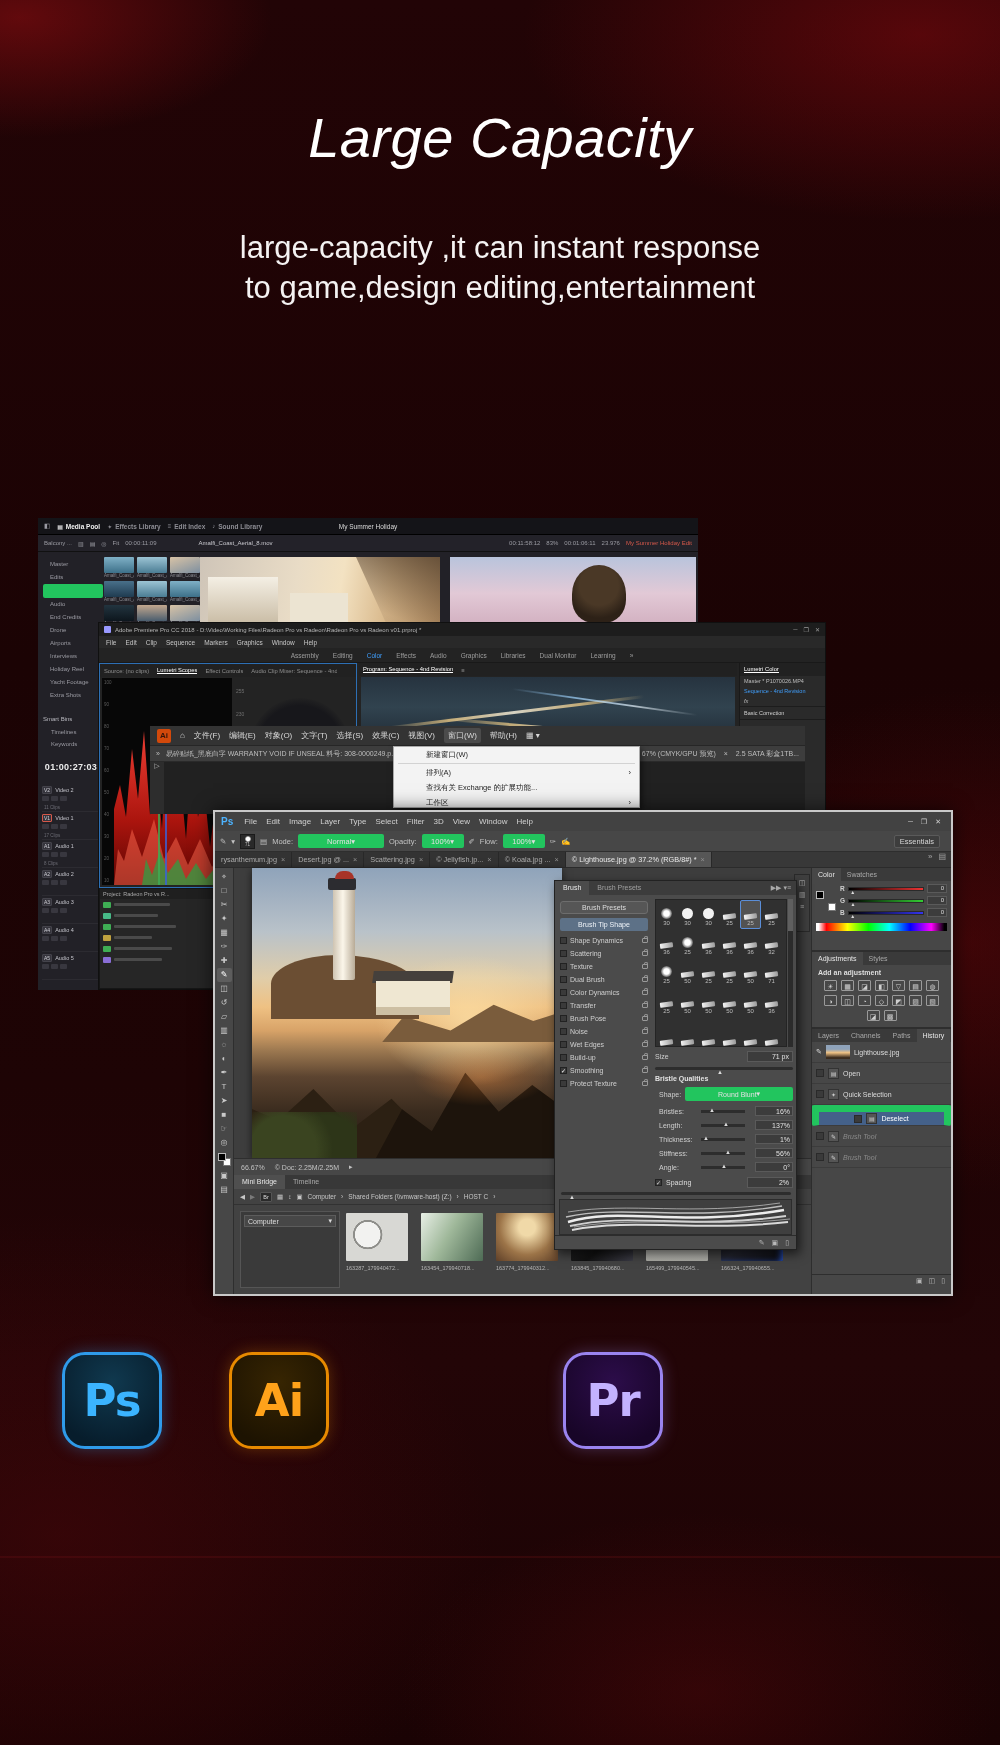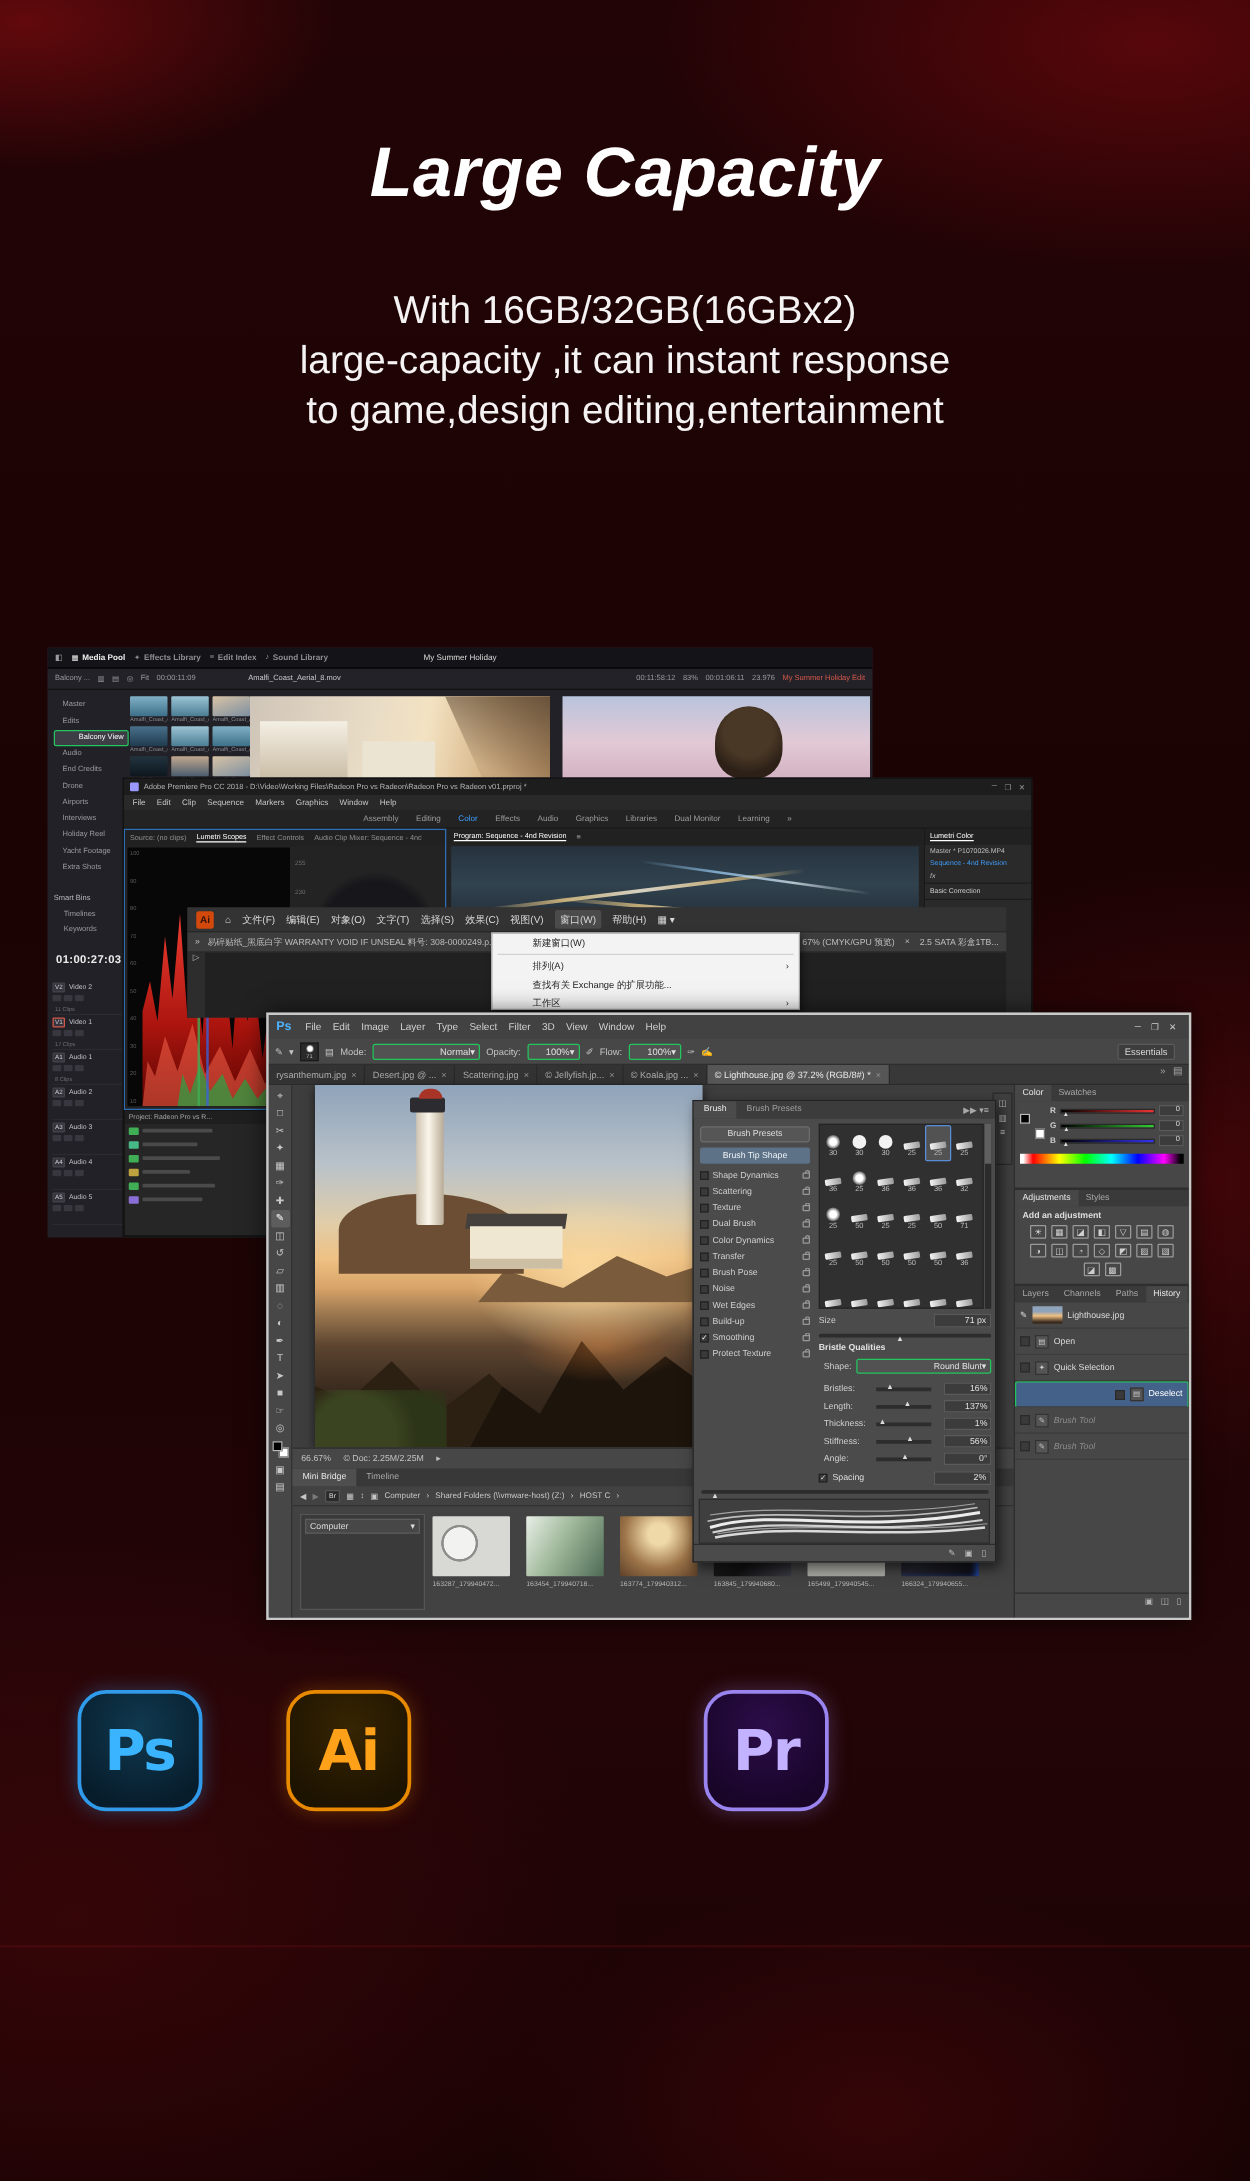--- a/index.html
+++ b/index.html
@@ -10,21 +10,21 @@
 .bg{position:absolute;inset:0;background:
  radial-gradient(420px 200px at 2% 1%, rgba(150,14,18,.55), transparent 60%),
  radial-gradient(640px 300px at 92% 2%, rgba(140,10,15,.5), transparent 62%),
  radial-gradient(520px 420px at 97% 54%, rgba(120,10,14,.38), transparent 60%),
  radial-gradient(700px 520px at 6% 88%, rgba(95,8,12,.35), transparent 62%),
  radial-gradient(500px 300px at 70% 97%, rgba(110,10,14,.3), transparent 60%),
  linear-gradient(180deg,#220406 0%,#1b0304 38%,#1e0405 62%,#230507 78%,#1a0304 100%)}
 .bg:after{content:"";position:absolute;left:0;right:0;top:1556px;height:2px;background:rgba(120,20,22,.25)}
 
 .hero{position:absolute;left:0;top:105px;width:100%;text-align:center;color:#fff}
-.hero h1{font-size:56px;font-weight:bold;font-style:italic;letter-spacing:.5px}
+.hero h1{font-size:56px;font-weight:normal;font-style:italic;letter-spacing:.5px}
 .hero-sub{position:absolute;left:0;top:228px;width:100%;text-align:center;color:#f4f2f2;font-size:31px;line-height:40px}
 
 .win{position:absolute;overflow:hidden}
 
 .rv{left:38px;top:518px;width:660px;height:472px;background:#222127;z-index:1;font-size:6.5px;color:#9a9aa2}
 .rv-top{height:17px;background:#141418;display:flex;align-items:center;gap:7px;padding:0 6px;border-bottom:1px solid #000}
 .rv-tab{display:flex;align-items:center;gap:3px;color:#8d8d94}
 .rv-tab i{font-size:6px}
 .rv-tab.on{color:#efefef}
 .rv-title{position:absolute;left:0;right:0;text-align:center;color:#d8d8d8;font-size:6.5px;pointer-events:none}
@@ -105,21 +105,21 @@
 .ai-sep{height:1px;background:#d2d2d2;margin:1px 4px}
 
 .ps{left:213px;top:810px;width:740px;height:486px;background:#474747;z-index:4;border:2px solid #c9c9c9;box-shadow:0 0 18px rgba(0,0,0,.65);font-size:8px;color:#d0d0d0}
 .ps-menubar{height:19px;background:#424242;display:flex;align-items:center;gap:9px;padding:0 6px}
 .ps-logo{color:#4db3ff;font-weight:bold;font-size:10px;margin-right:2px}
 .wctl{margin-left:auto;display:flex;gap:8px;color:#cfcfcf;font-size:7px;padding-right:4px}
 .ps-options{height:21px;background:#474747;border-bottom:1px solid #2e2e2e;display:flex;align-items:center;gap:5px;padding:0 5px;font-size:7.5px;color:#c4c4c4}
 .bchip{width:15px;height:15px;background:#2a2a2a;border:1px solid #1a1a1a;display:flex;flex-direction:column;align-items:center;justify-content:center}
 .bchip em{width:6px;height:6px;border-radius:50%;background:radial-gradient(circle,#fff 0 40%,rgba(255,255,255,.15) 80%)}
 .bchip span{font-size:4.5px;color:#bbb;font-style:normal}
-.sel{height:13px;background:#525252;border:1px solid #22c55e;border-radius:2px;display:flex;align-items:center;justify-content:flex-end;padding:0 3px;color:#e0e0e0}
+.sel{height:13px;background:#525252;border:7px solid #22c55e;border-radius:2px;display:flex;align-items:center;justify-content:center;padding:0 3px;color:#e0e0e0}
 .wsbtn{margin-left:auto;height:13px;background:#3d3d3d;border:1px solid #5a5a5a;border-radius:2px;display:flex;align-items:center;gap:3px;padding:0 5px;margin-right:6px;color:#d6d6d6}
 .ps-tabs{height:16px;background:#383838;display:flex;align-items:flex-start;border-bottom:1px solid #2b2b2b}
 .ptab2{height:15px;display:flex;align-items:center;gap:4px;padding:0 6px;background:#333;color:#ababab;border-right:1px solid #282828;font-size:7.3px;white-space:nowrap}
 .ptab2.on{background:#565656;color:#e9e9e9}
 .ptab2 .x{color:#8f8f8f}
 .tabx{margin-left:auto;display:flex;gap:6px;padding:0 5px;color:#a5a5a5}
 .ps-body{position:absolute;left:0;top:56px;right:0;bottom:0;background:#383838}
 .ps-tools{position:absolute;left:0;top:0;bottom:0;width:19px;background:#474747;border-right:1px solid #2e2e2e;display:flex;flex-direction:column;align-items:center;padding-top:2px}
 .ps-tools i{width:15px;height:14px;line-height:14px;text-align:center;font-size:8px;color:#c9c9c9}
 .ps-tools i.on{background:#5d5d5d;border-radius:2px;color:#fff}
@@ -229,21 +229,20 @@
 </style>
 </head>
 <body>
 
 <div class="bg"></div>
 
 <section class="hero">
   <h1>Large Capacity</h1>
 </section>
 <div class="hero-sub">
-  <p>With 16GB/32GB(16GBx2)</p>
   <p>large-capacity ,it can instant response</p>
   <p>to game,design editing,entertainment</p>
 </div>
 
 <div class="win rv">
   <div class="rv-top">
     <i>◧</i>
     <span class="rv-tab on">
         <i>▦</i>
         <b>Media Pool</b>

